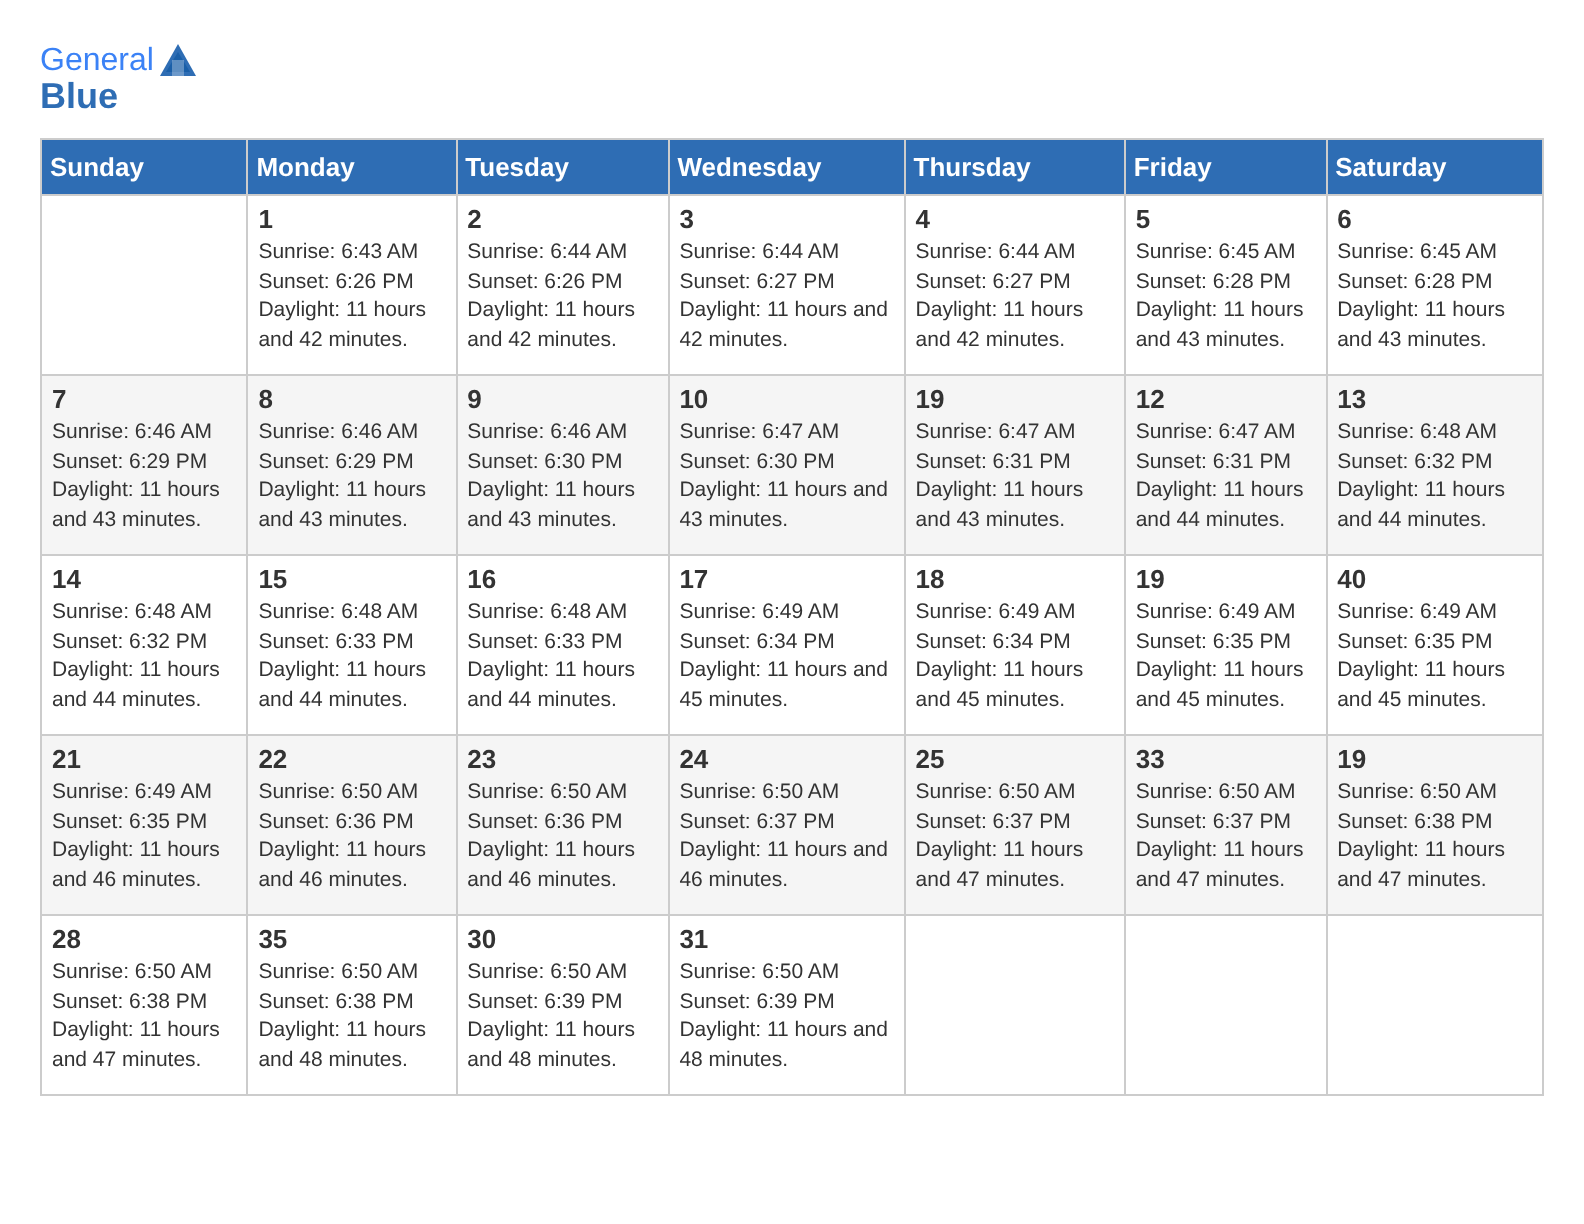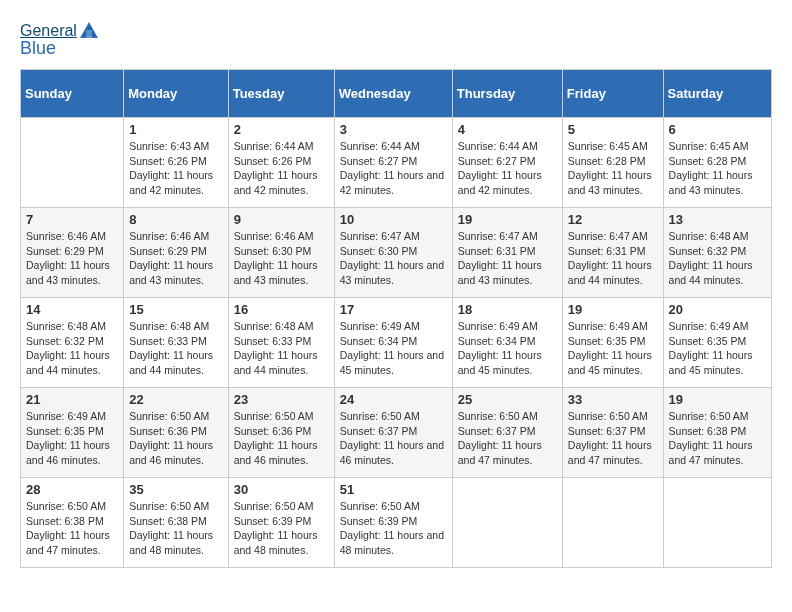--- a/index.html
+++ b/index.html
@@ -13,21 +13,21 @@
     .header {
       display: flex;
       justify-content: space-between;
       align-items: flex-start;
       margin-bottom: 10px;
     }
     .logo {
       display: flex;
       align-items: center;
     }
-    .logo-general { color: #0c4a6e; text-decoration: underline; }
+    .logo-general { color: #3b82f6; }
     .logo-blue { color: #1a5fa8; }
     .title-section {
       text-align: right;
     }
     .month-title {
       font-size: 36px;
       font-weight: bold;
       color: #333;
     }
     .location {
@@ -35,21 +35,21 @@
       color: #555;
     }
     .calendar {
       width: 100%;
       border-collapse: collapse;
       font-size: 11px;
     }
     .calendar th {
       background-color: #2e6db4;
       color: white;
-      padding: 16px 4px;
+      padding: 6px 4px;
       text-align: left;
       font-size: 13px;
       font-weight: bold;
       border: 1px solid #ccc;
     }
     .calendar td {
       border: 1px solid #ccc;
       padding: 4px 5px;
       vertical-align: top;
       min-height: 80px;
@@ -81,21 +81,21 @@
   <div class="logo">
     <div>
       <div style="display:flex;align-items:center;">
         <span class="logo-general">General</span>
         <svg width="22" height="22" viewBox="0 0 22 22" style="margin:0 1px;">
           <polygon points="11,2 20,18 2,18" fill="#2e6db4"></polygon>
           <polygon points="11,6 17,16 5,16" fill="#1a5fa8"></polygon>
           <rect x="8" y="10" width="6" height="8" fill="#fff" opacity="0.3"></rect>
         </svg>
       </div>
-      <div class="logo-blue" style="color:#2e6db4;font-size:18px;font-weight:normal;margin-top:-4px;">Blue</div>
+      <div class="logo-blue" style="color:#2e6db4;font-size:18px;font-weight:bold;margin-top:-4px;">Blue</div>
     </div>
   </div>
 </div>
 
 <table class="calendar">
   <thead>
     <tr>
     <th>Sunday</th>
         <th>Monday</th>
         <th>Tuesday</th>
@@ -220,21 +220,21 @@
             Sunrise: 6:49 AM<br>Sunset: 6:34 PM<br>Daylight: 11 hours and 45 minutes.
           </div>
         </td>
         <td>
           <div class="day-number">19</div>
           <div class="day-info">
             Sunrise: 6:49 AM<br>Sunset: 6:35 PM<br>Daylight: 11 hours and 45 minutes.
           </div>
         </td>
         <td>
-          <div class="day-number">20</div>
+          <div class="day-number">40</div>
           <div class="day-info">
             Sunrise: 6:49 AM<br>Sunset: 6:35 PM<br>Daylight: 11 hours and 45 minutes.
           </div>
         </td>
       </tr>
       <tr>
         <td>
           <div class="day-number">21</div>
           <div class="day-info">
             Sunrise: 6:49 AM<br>Sunset: 6:35 PM<br>Daylight: 11 hours and 46 minutes.
@@ -290,21 +290,21 @@
             Sunrise: 6:50 AM<br>Sunset: 6:38 PM<br>Daylight: 11 hours and 48 minutes.
           </div>
         </td>
         <td>
           <div class="day-number">30</div>
           <div class="day-info">
             Sunrise: 6:50 AM<br>Sunset: 6:39 PM<br>Daylight: 11 hours and 48 minutes.
           </div>
         </td>
         <td>
-          <div class="day-number">51</div>
+          <div class="day-number">31</div>
           <div class="day-info">
             Sunrise: 6:50 AM<br>Sunset: 6:39 PM<br>Daylight: 11 hours and 48 minutes.
           </div>
         </td>
         <td class="empty-cell"></td>
         <td class="empty-cell"></td>
         <td class="empty-cell"></td>
       </tr>
     </tbody>
 </table>

